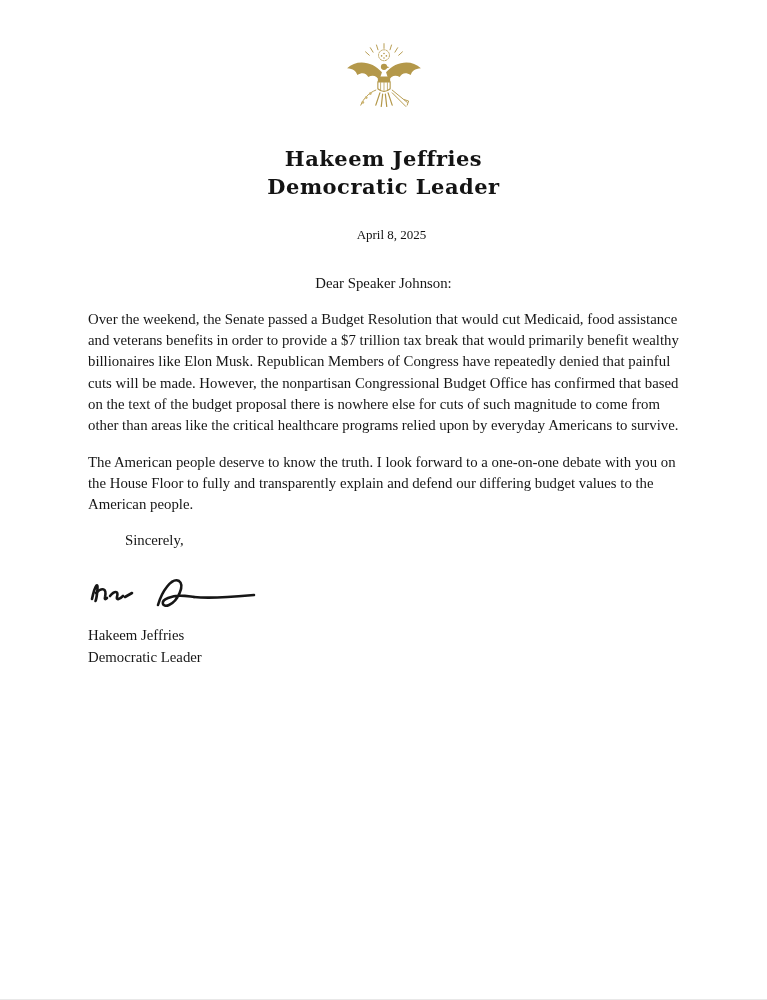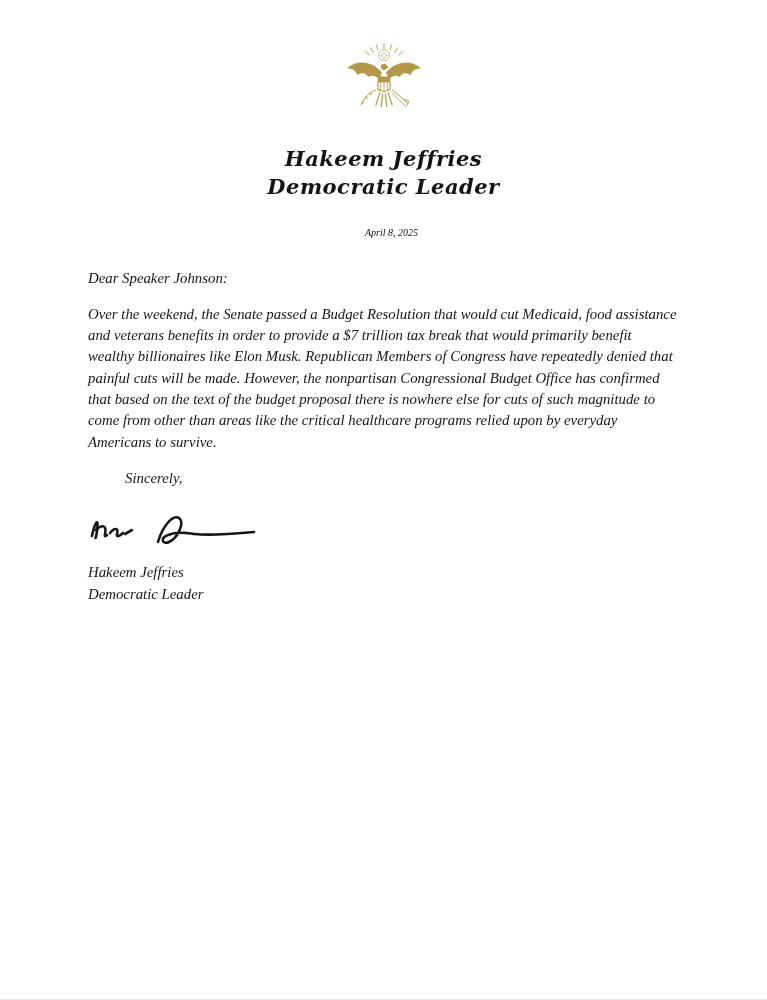--- a/index.html
+++ b/index.html
@@ -8,21 +8,20 @@
 
   .page {
     position: relative;
     width: 767px;
     height: 1000px;
     margin: 0 auto;
     background: #ffffff;
     color: #1c1c1c;
     overflow: hidden;
     border-bottom: 1px solid #e8e8e8;
-    font-style: italic;
   }
 
   .letterhead {
     text-align: center;
     padding-top: 40px;
   }
 
   .seal {
     display: inline-block;
     line-height: 0;
@@ -39,34 +38,34 @@
     letter-spacing: 0.5px;
     color: #141414;
     line-height: 1.25;
   }
   .letterhead-name  { margin-top: 10px; }
   .letterhead-title { margin-top: 2px; }
 
   .date {
     text-align: center;
     margin-top: 26px;
-    font-size: 10px;
+    font-size: 13px;
     color: #111111;
     padding-left: 16px;
   }
 
   .body-text {
     padding: 0 88px 0 88px;
     margin-top: 30px;
     font-size: 14.8px;
     line-height: 1.44;
     color: #161616;
   }
   .body-text p { margin-bottom: 15px; }
-  .salutation { margin-bottom: 15px; }
+  .salutation { margin-bottom: 15px; text-align: center; }
   .closing { margin-top: 4px; margin-left: 37px; }
 
   .signature {
     margin: 6px 0 10px -2px;
     line-height: 0;
   }
   .sig-stroke {
     stroke: #161616;
     fill: none;
     stroke-width: 2.6;
@@ -150,20 +149,21 @@
 
   <div class="date">April 8, 2025</div>
 
   <div class="body-text">
 
     <p class="salutation">Dear Speaker Johnson:</p>
 
 
     <p>Over the weekend, the Senate passed a Budget Resolution that would cut Medicaid, food assistance and veterans benefits in order to provide a $7 trillion tax break that would primarily benefit wealthy billionaires like Elon Musk. Republican Members of Congress have repeatedly denied that painful cuts will be made. However, the nonpartisan Congressional Budget Office has confirmed that based on the text of the budget proposal there is nowhere else for cuts of such magnitude to come from other than areas like the critical healthcare programs relied upon by everyday Americans to survive.</p>
 
+    <p>The American people deserve to know the truth. I look forward to a one-on-one debate with you on the House Floor to fully and transparently explain and defend our differing budget values to the American people.</p>
 
     <p class="closing">Sincerely,</p>
 
     <div class="signature">
       <svg width="178" height="48" viewBox="0 0 178 48" xmlns="http://www.w3.org/2000/svg" aria-hidden="true">
 
         <path class="sig-stroke" d="M6 32 C 9 18, 13 12, 11 27 C 10.5 31, 10 33, 9.5 34"></path>
         <path class="sig-stroke" d="M10 26 C 16 20, 21 21, 19 30 C 18.5 32, 19 33, 21 31"></path>
         <path class="sig-stroke" d="M24 29 C 28 24, 33 23, 31 30 C 30 33, 33 33, 37 29"></path>
         <path class="sig-stroke" d="M39 30 l7 -4"></path>

